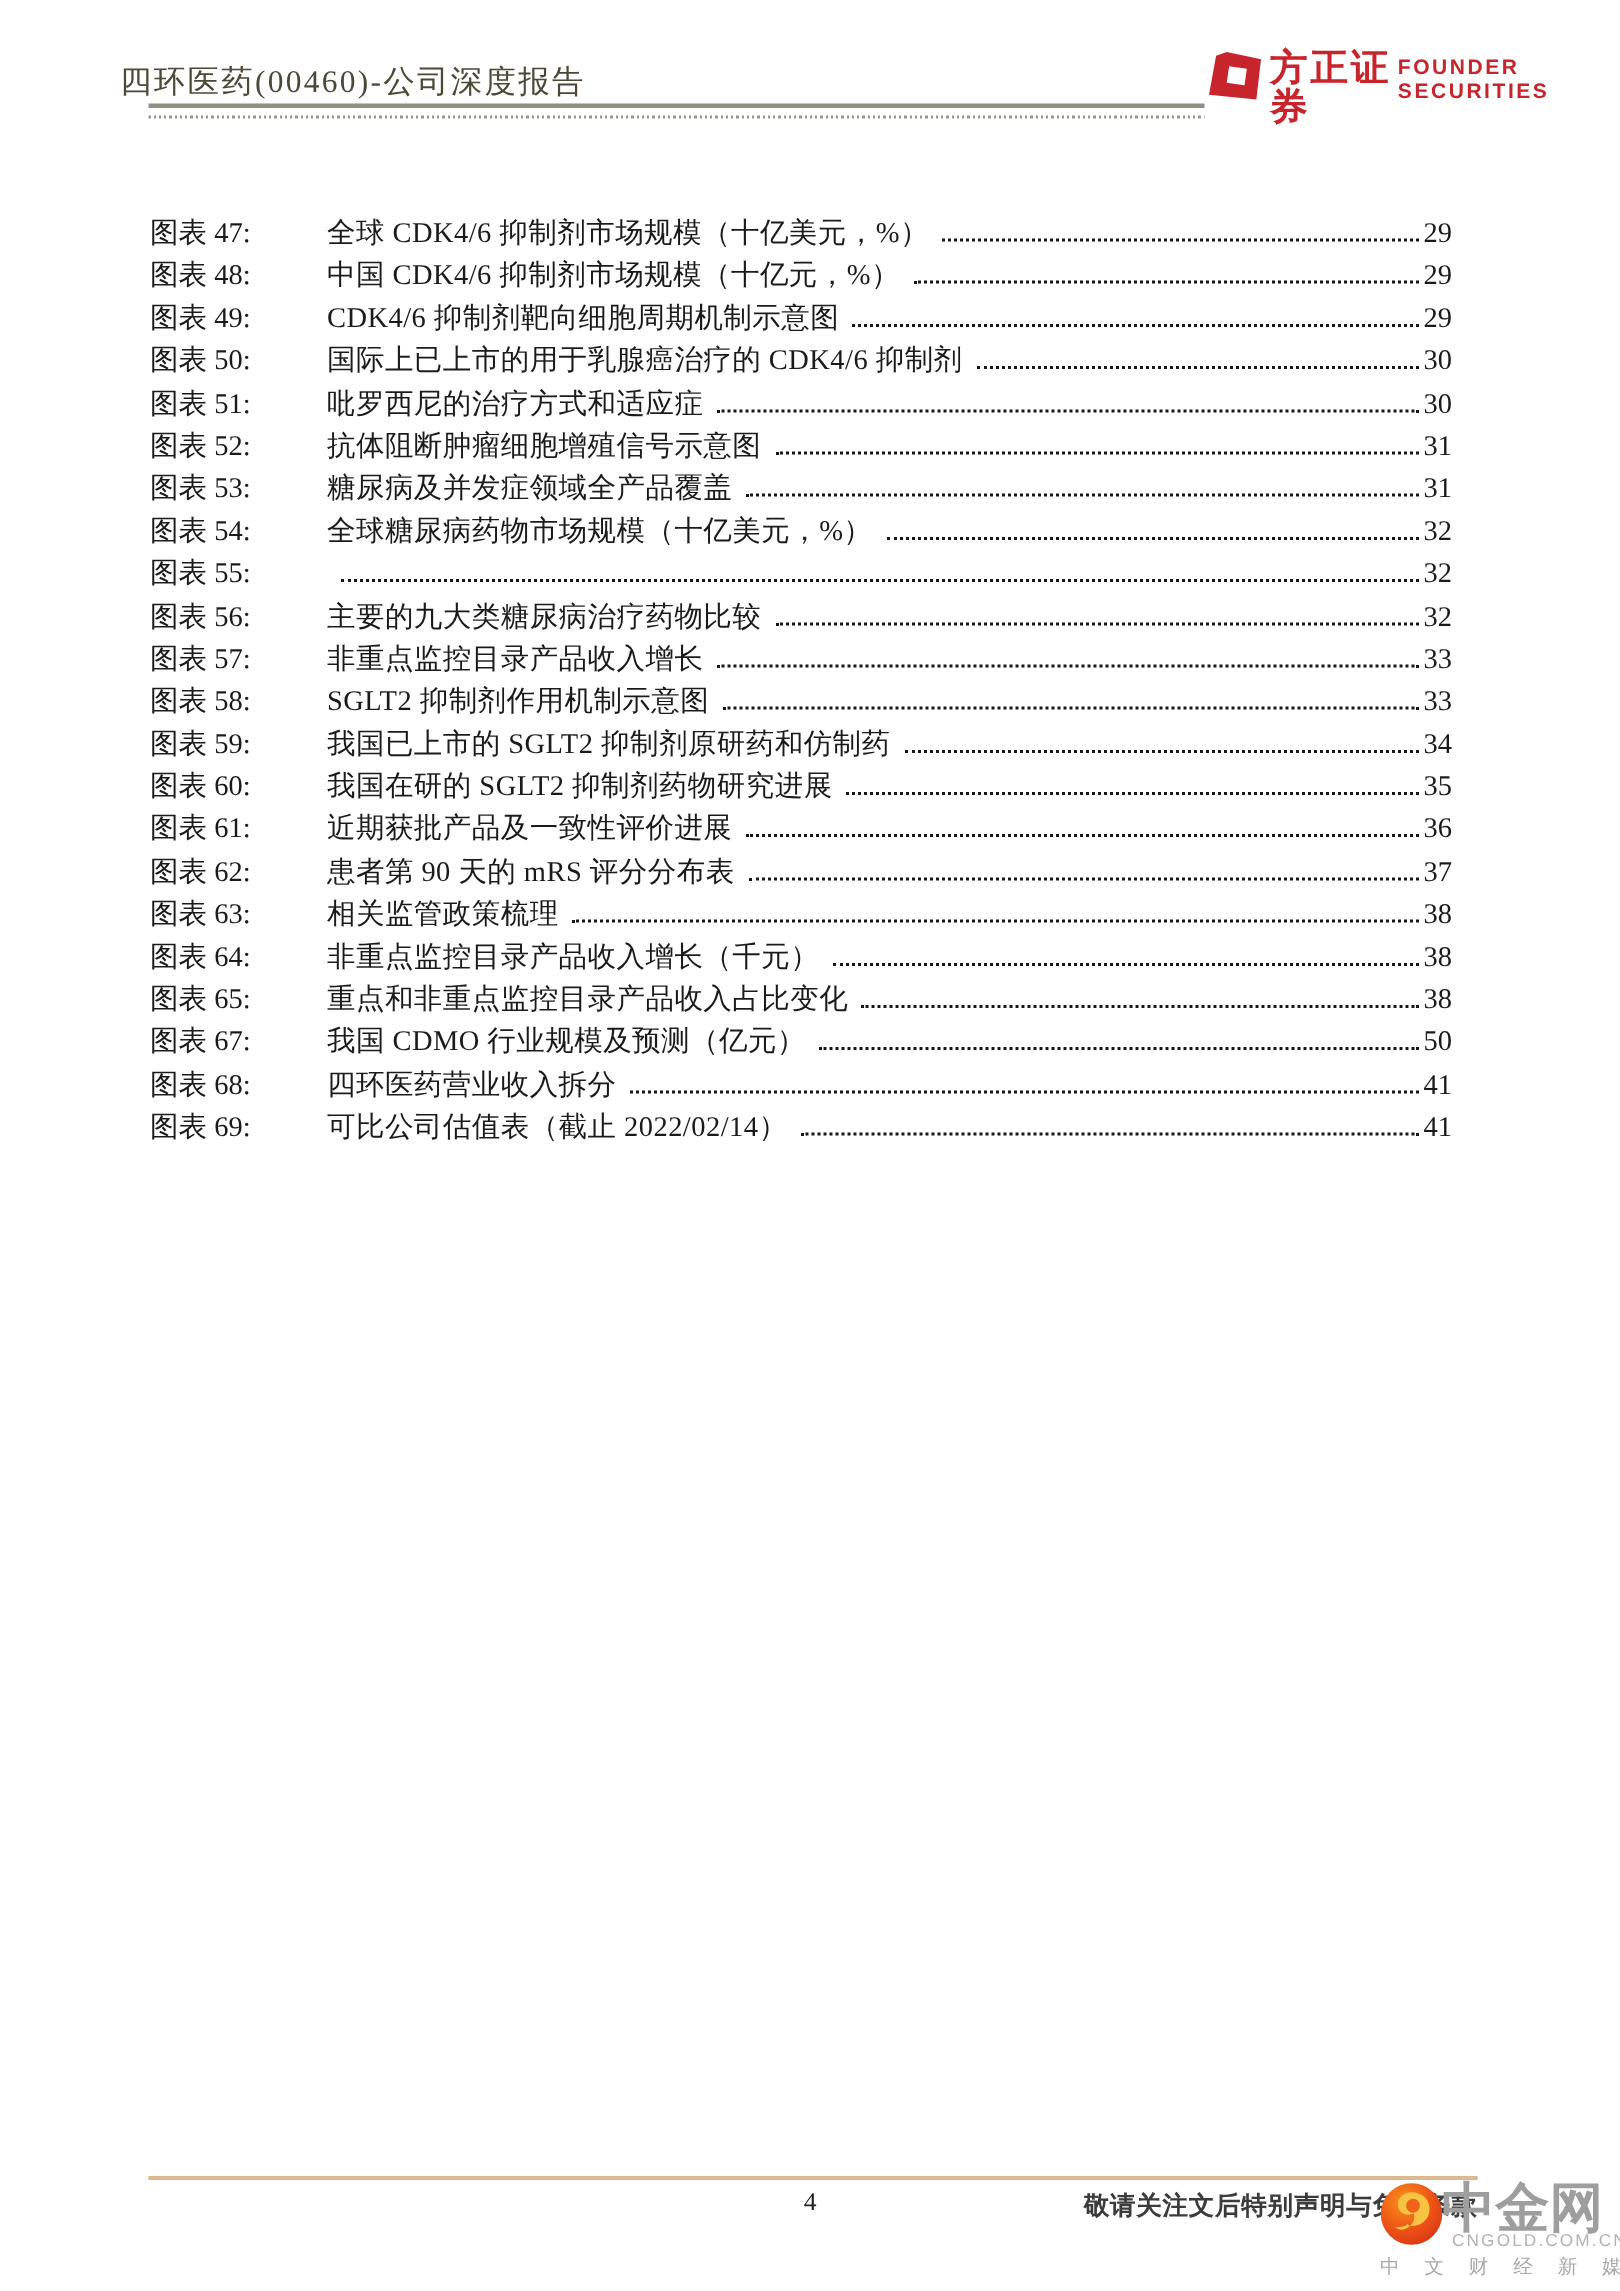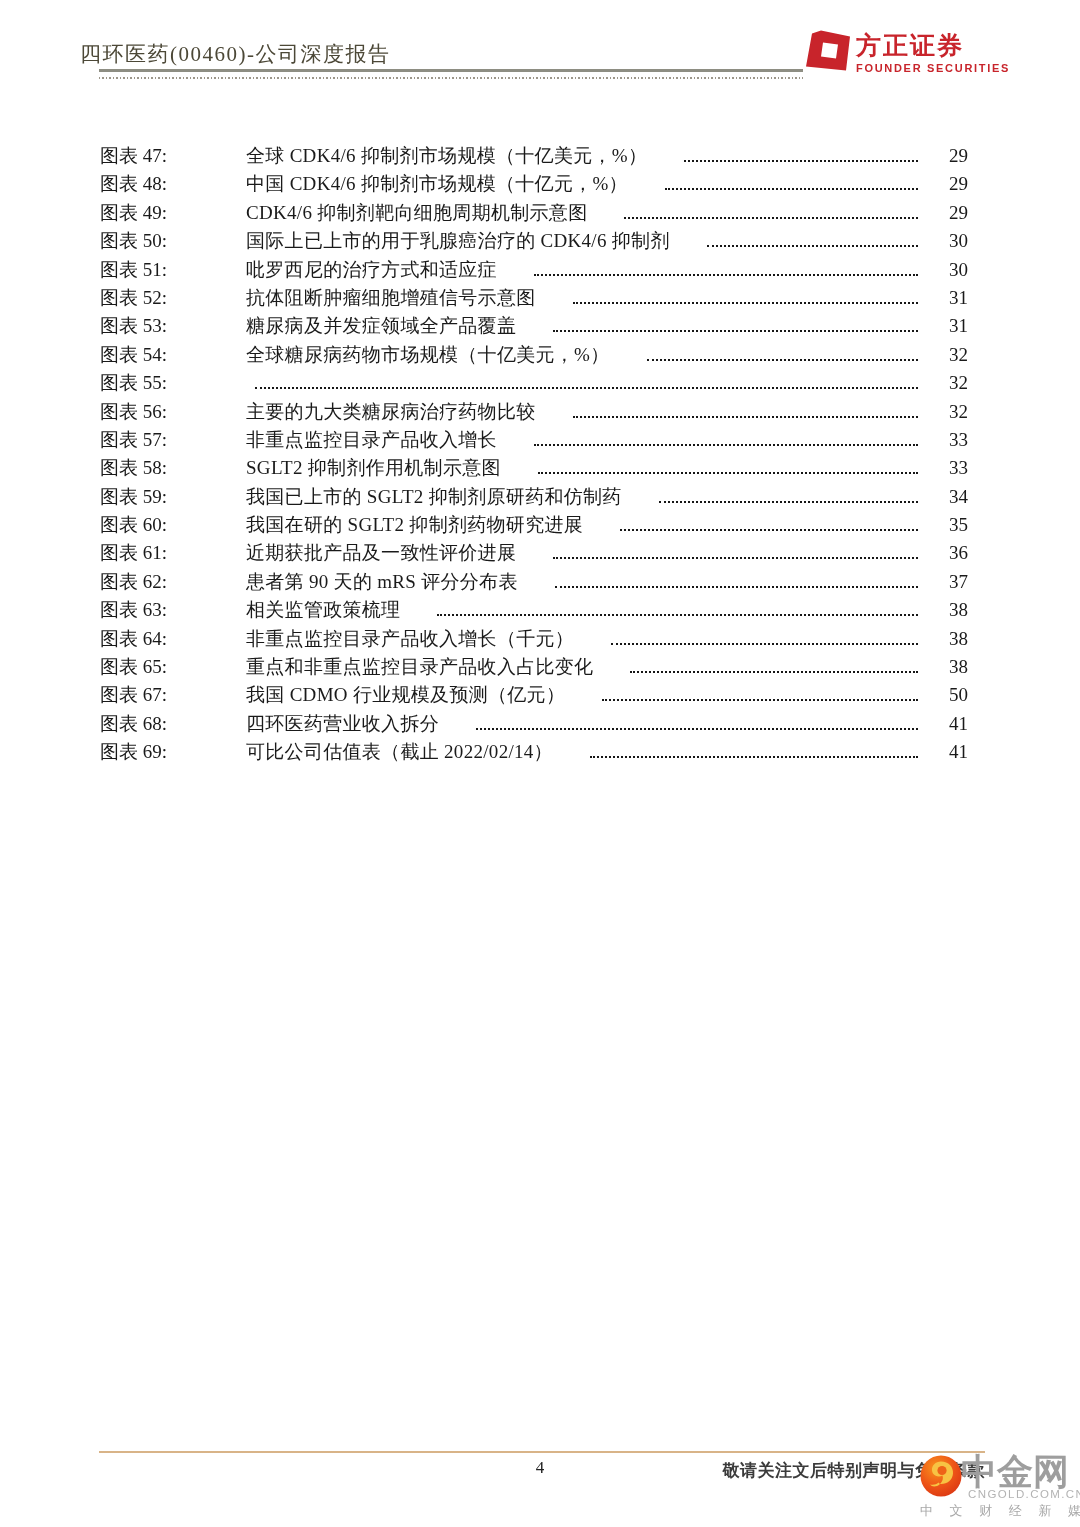--- a/index.html
+++ b/index.html
@@ -29,37 +29,37 @@
     background:var(--header-line);
   }
   .rule-dotted{
     position:absolute;top:77px;left:99px;width:704px;height:2px;
     background:repeating-linear-gradient(90deg,var(--header-dots) 0 1.5px,transparent 1.5px 3.5px);
   }
   .brand{
     position:absolute;top:30px;left:806px;display:flex;align-items:flex-start;gap:6px;
   }
   .brand-mark{width:44px;height:41px;display:block;}
-  .brand-text{display:flex;flex-direction:column;margin-top:2px;}
+  .brand-text{display:flex;flex-direction:row;margin-top:2px;}
   .brand-cn{
     font-family:"Liberation Sans","DejaVu Sans",sans-serif;
     font-size:25px;font-weight:bold;color:var(--brand-red);letter-spacing:2px;line-height:1.05;
   }
   .brand-en{
     font-family:"Liberation Sans","DejaVu Sans",sans-serif;
-    font-size:11px;font-weight:bold;color:var(--brand-red);letter-spacing:1.7px;margin-top:4px;
+    font-size:14px;font-weight:bold;color:var(--brand-red);letter-spacing:1.7px;margin-top:4px;
   }
 
   
   .toc{
     position:absolute;top:110px;left:100px;width:868px;
   }
   .toc-row{
     display:flex;align-items:baseline;height:28.4px;
-    font-size:19px;line-height:28.4px;white-space:nowrap;gap:28px;
+    font-size:19px;line-height:28.4px;white-space:nowrap;
   }
   .toc-num{flex:none;width:118px;}
   .toc-title{flex:none;letter-spacing:0.3px;}
   .toc-leader{
     flex:1 1 auto;min-width:14px;margin:0 3px 1px 9px;
     border-bottom:2px dotted #161616;
   }
   .toc-page{flex:none;margin-top:32px;}
 
   

